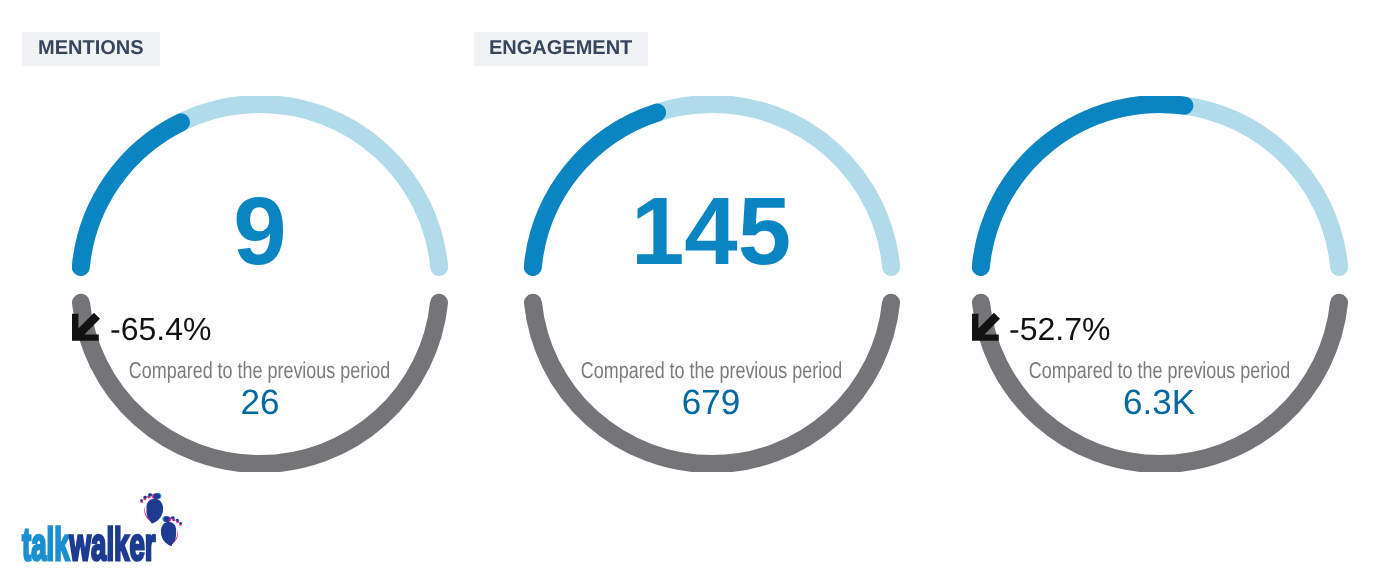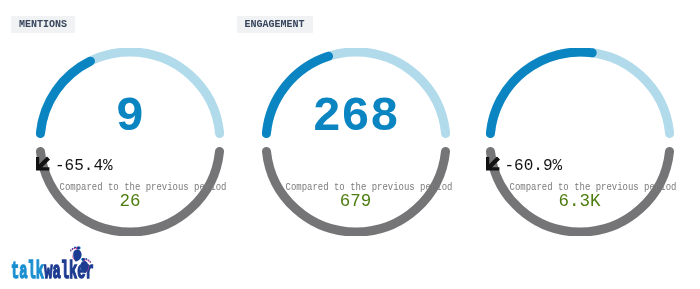--- a/index.html
+++ b/index.html
@@ -1,19 +1,19 @@
 <!DOCTYPE html>
 <html><head>
 <meta charset="utf-8">
 <style>
   html,body{margin:0;padding:0;}
   body{width:700px;height:289px;background:#ffffff;
        font-family:"Liberation Sans",sans-serif;overflow:hidden;
        -webkit-font-smoothing:antialiased;}
-  .board{position:relative;width:700px;height:289px;transform:translateZ(0);font-family:Liberation Mono, monospace;}
+  .board{position:relative;width:700px;height:289px;transform:translateZ(0);}
 
   .panel{position:absolute;top:0;width:224px;height:250px;}
   .panel-1{left:0;}
   .panel-2{left:225.5px;}
   .panel-3{left:449.5px;}
 
   .badge{position:absolute;top:16px;left:11px;
          font-size:10px;font-weight:bold;letter-spacing:0px;
          color:#37465c;background:#f1f2f4;
          padding:4.5px 8px 4.5px 8px;line-height:8px;}
@@ -25,21 +25,21 @@
 
   .big{position:absolute;left:0;right:0;text-align:center;
        font-weight:bold;color:#0b85c2;line-height:1;font-size:48px;}
   .delta{position:absolute;left:0;right:0;text-align:left;
          color:#121212;font-size:16px;white-space:nowrap;line-height:1;}
   .delta .arrow{display:inline-block;vertical-align:-1px;margin-right:4px;}
   .cmp{position:absolute;left:0;right:0;text-align:center;
        color:#7c7c7c;font-size:11.5px;white-space:nowrap;line-height:1;}
   .cmp span{display:inline-block;transform:scaleX(0.78);transform-origin:center;}
   .prev{position:absolute;left:0;right:0;text-align:center;
-        color:#4d7c0f;font-size:17.5px;white-space:nowrap;line-height:1;}
+        color:#0369a1;font-size:17.5px;white-space:nowrap;line-height:1;}
 
   .logo{position:absolute;left:0px;top:244px;width:112px;height:45px;overflow:visible;text-align:right;}
   .logo-word{position:absolute;left:11px;top:17px;font-weight:bold;
              font-size:23px;line-height:1;transform:scaleX(0.60);
              transform-origin:left top;white-space:nowrap;
              -webkit-text-stroke:1.4px;}
   .logo-feet{position:absolute;left:0px;top:0px;}
   .logo-feet svg{display:block;}
 </style>
 </head>
@@ -72,40 +72,40 @@
       <div class="panel panel-2">
   <div class="badge">ENGAGEMENT</div>
   <div class="gauge">
     <svg width="188" height="188" viewBox="0 0 188 188">
       <path d="M 4.40 85.53 A 90 90 0 0 1 183.60 85.53" fill="none" stroke="#b1daea" stroke-width="9" stroke-linecap="round"></path>
       <path d="M 4.40 85.53 A 90 90 0 0 1 66.54 8.29" fill="none" stroke="#0b85c2" stroke-width="9" stroke-linecap="round"></path>
       <path d="M 183.51 103.41 A 90 90 0 0 1 4.49 103.41" fill="none" stroke="#757577" stroke-width="9" stroke-linecap="round"></path>
     </svg>
   </div>
   <div class="center">
-    <div class="big" style="top:45px">268</div>
+    <div class="big" style="top:45px">145</div>
     <div class="cmp" style="top:133px"><span>Compared to the previous period</span></div>
     <div class="prev" style="top:145px">679</div>
   </div>
       </div>
       <div class="panel panel-3">
   <div class="gauge">
     <svg width="188" height="188" viewBox="0 0 188 188">
       <path d="M 4.40 85.53 A 90 90 0 0 1 183.60 85.53" fill="none" stroke="#b1daea" stroke-width="9" stroke-linecap="round"></path>
       <path d="M 4.40 85.53 A 90 90 0 0 1 106.19 4.83" fill="none" stroke="#0b85c2" stroke-width="9" stroke-linecap="round"></path>
       <path d="M 183.51 103.41 A 90 90 0 0 1 4.49 103.41" fill="none" stroke="#757577" stroke-width="9" stroke-linecap="round"></path>
     </svg>
   </div>
   <div class="center">
     <div class="delta" style="top:108px">
       <span class="arrow">
         <svg width="15" height="15" viewBox="0 0 15 15">
                 <path d="M0 0.9 L3.2 0.9 L3.2 8.2 L11.0 0.4 L14 3.4 L6.2 11.2 L13.4 11.2 L13.4 14.4 L0 14.4 Z" fill="#121212"></path>
               </svg>
-      </span><span>-60.9%</span>
+      </span><span>-52.7%</span>
     </div>
     <div class="cmp" style="top:133px"><span>Compared to the previous period</span></div>
     <div class="prev" style="top:145px">6.3K</div>
   </div>
       </div>
     </div>
   <div class="logo">
     <div class="logo-word"><span style="color:#1b8fd0;-webkit-text-stroke-color:#1b8fd0">talk</span><span style="color:#1d3c91;-webkit-text-stroke-color:#1d3c91">walker</span></div>
     <div class="logo-feet">
       <svg width="112" height="45" viewBox="0 0 112 45">

